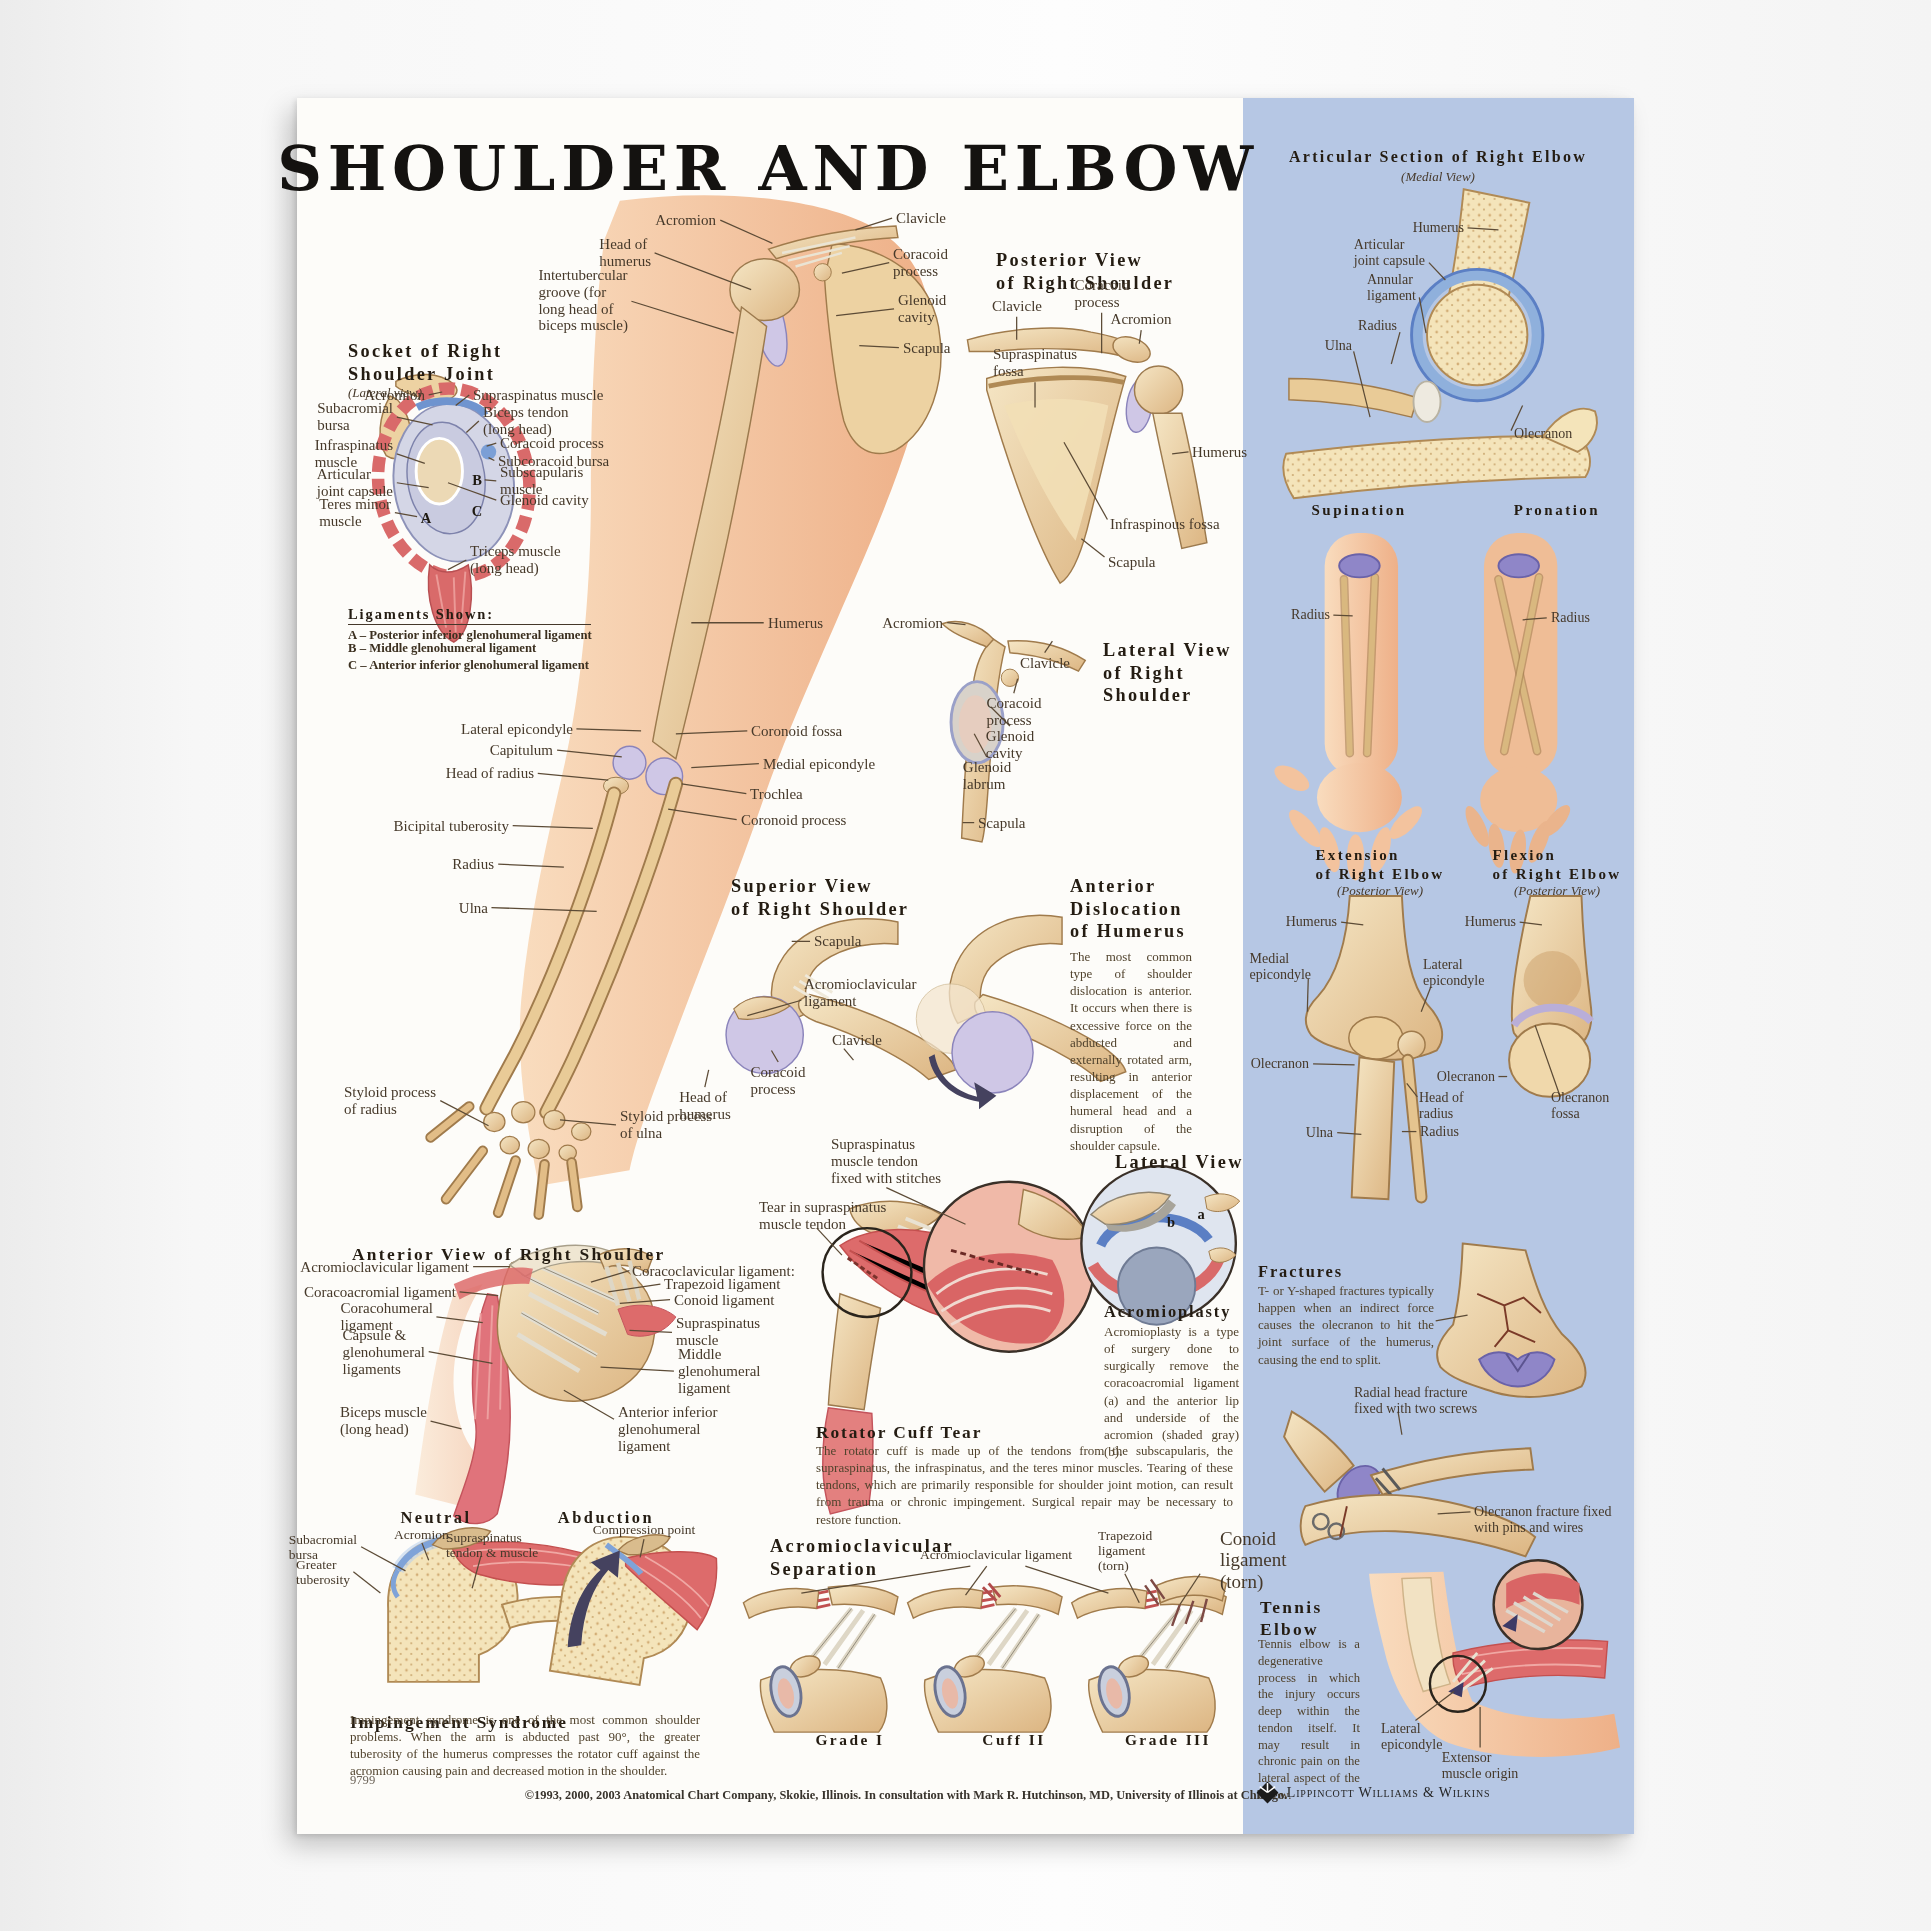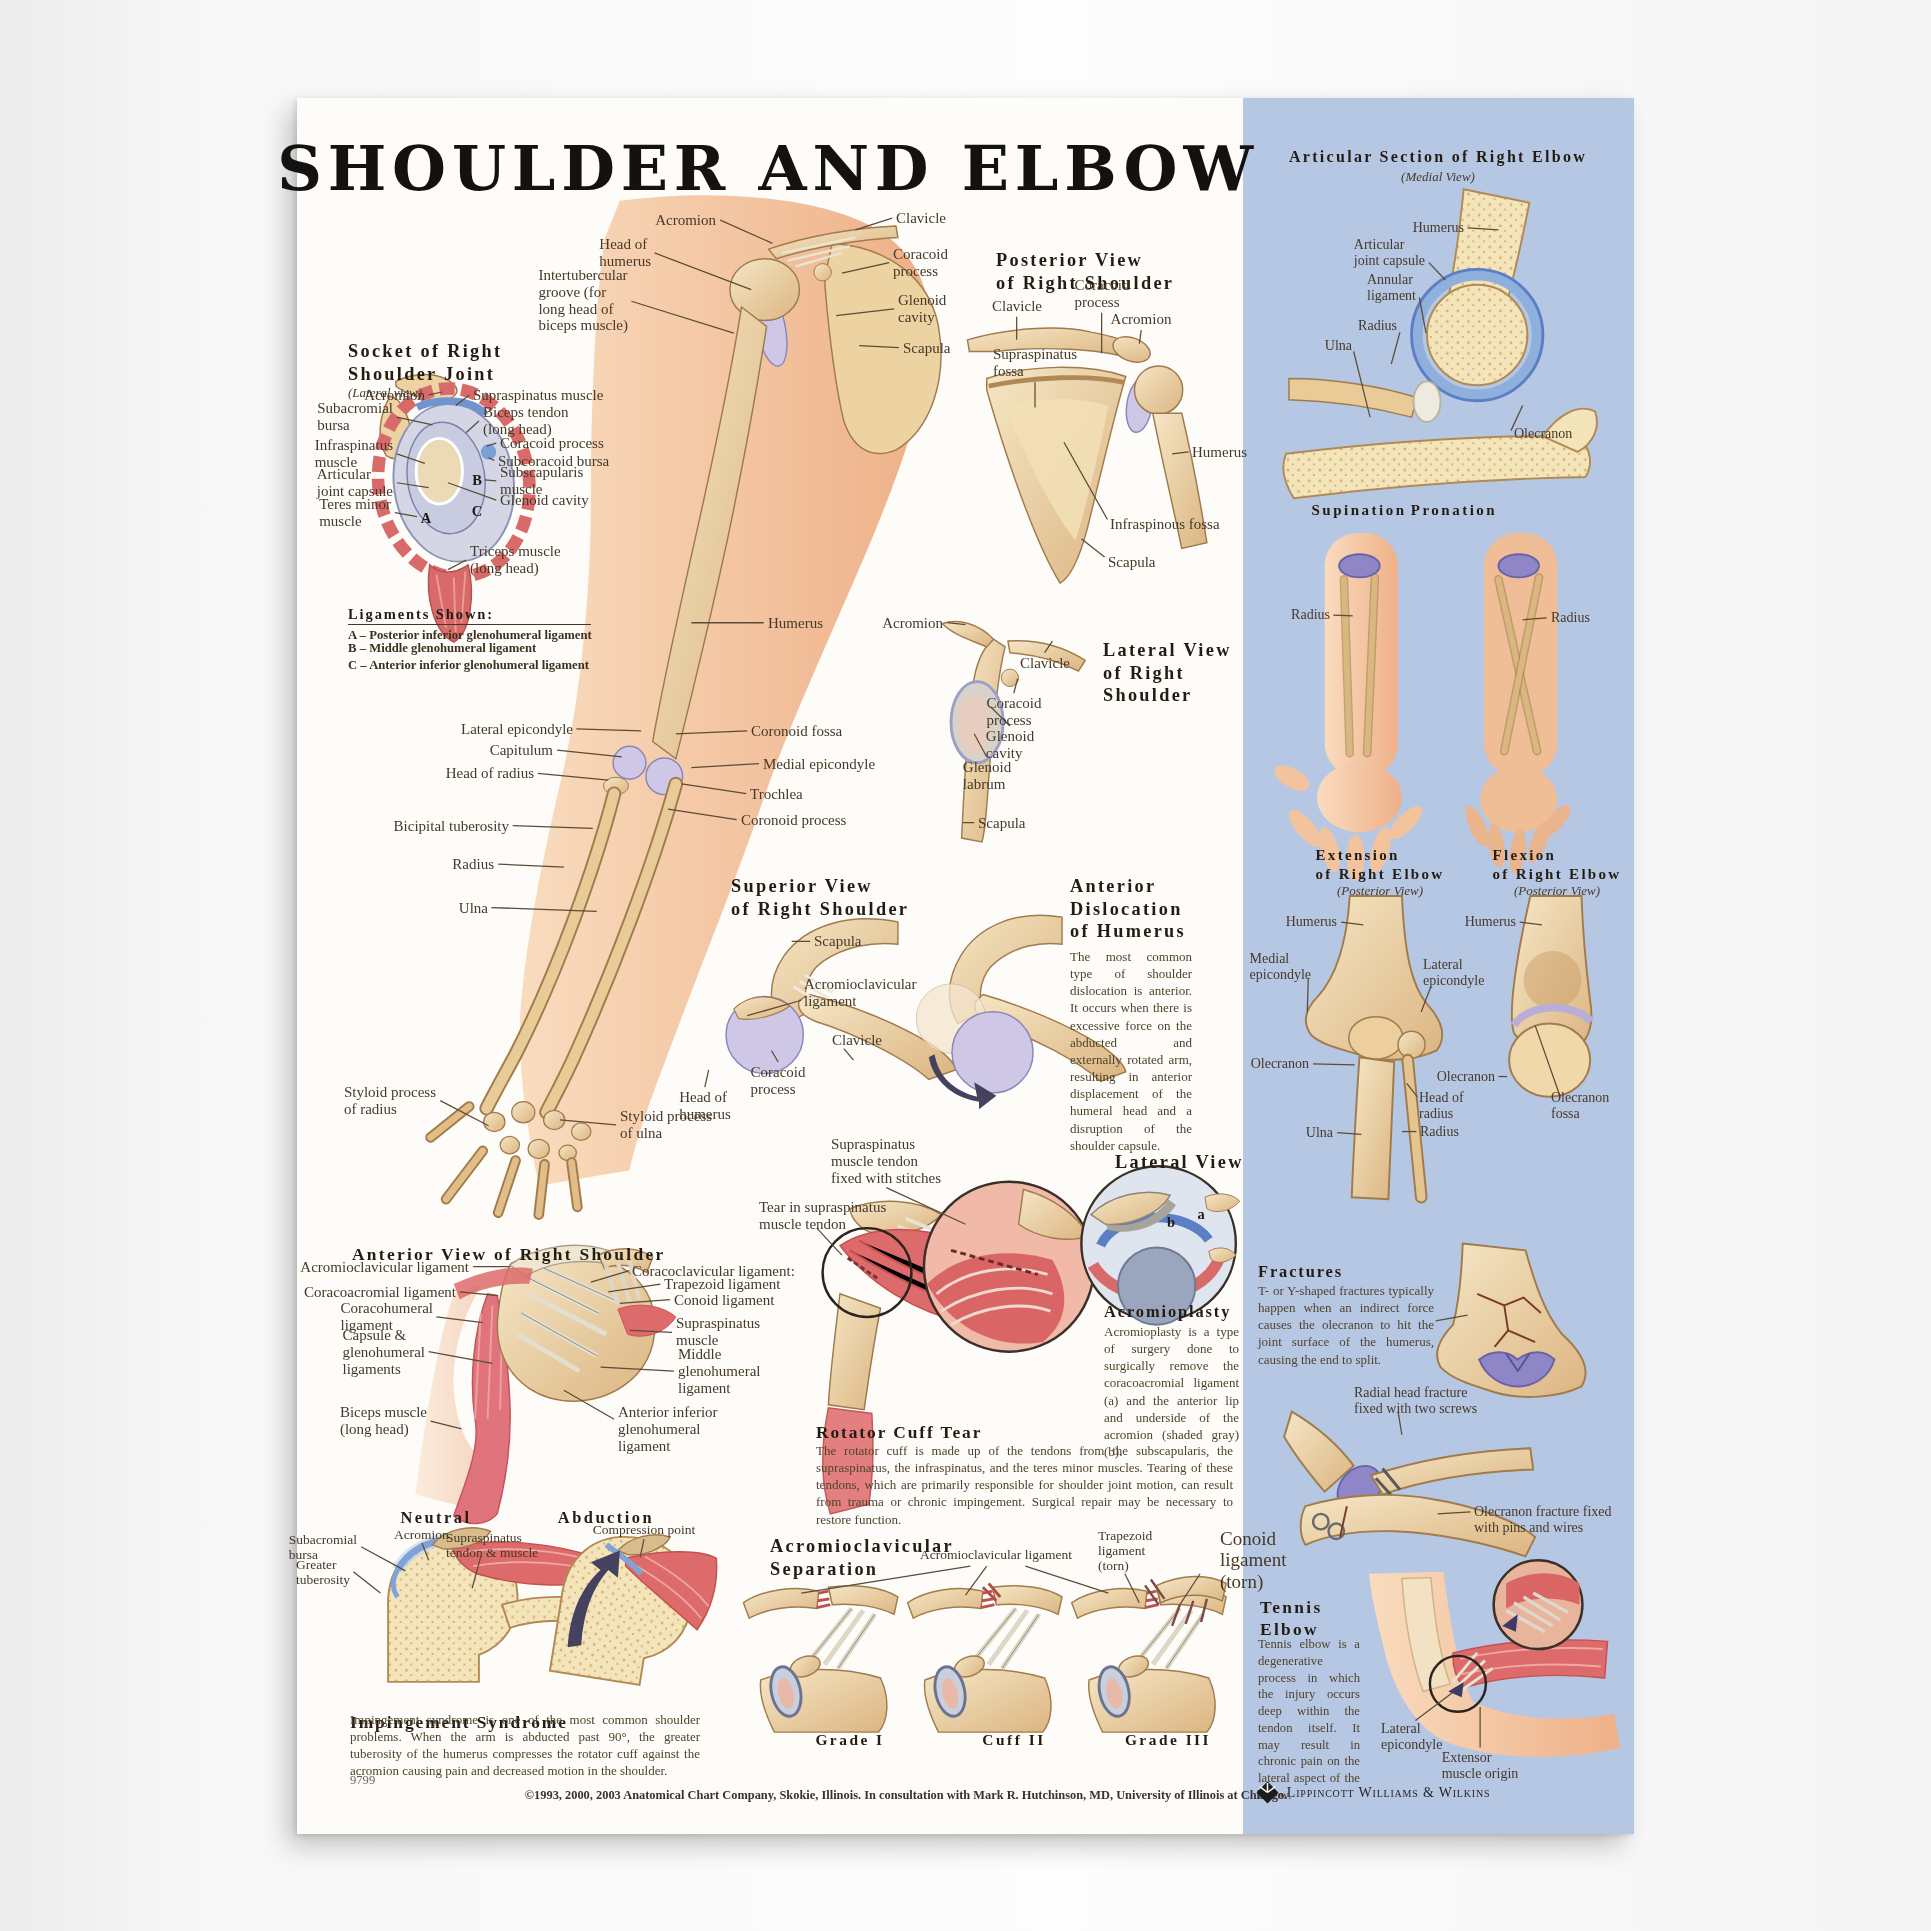--- a/index.html
+++ b/index.html
@@ -579,21 +579,21 @@
       <div class="it s" style="left: 1438px; top: 170px; transform: translate(-50%, 0px);">(Medial View)</div>
       <div class="it t" style="left: 1464px; top: 228px; transform: translate(-100%, -50%); font-size: 14px;">Humerus</div>
       <div class="it t" style="left: 1425px; top: 253px; transform: translate(-100%, -50%); font-size: 14px;">Articular
 joint capsule</div>
       <div class="it t" style="left: 1416px; top: 288px; transform: translate(-100%, -50%); font-size: 14px;">Annular
 ligament</div>
       <div class="it t" style="left: 1397px; top: 326px; transform: translate(-100%, -50%); font-size: 14px;">Radius</div>
       <div class="it t" style="left: 1352px; top: 346px; transform: translate(-100%, -50%); font-size: 14px;">Ulna</div>
       <div class="it t" style="left: 1514px; top: 434px; transform: translate(0px, -50%); font-size: 14px;">Olecranon</div>
       <div class="it cap" style="left: 1359px; top: 510px; transform: translate(-50%, -50%); font-size: 15px;">Supination</div>
-      <div class="it cap" style="left: 1454px; top: 510px; transform: translate(-50%, -50%); font-size: 15px;">Pronation</div>
+      <div class="it cap" style="left: 1557px; top: 510px; transform: translate(-50%, -50%); font-size: 15px;">Pronation</div>
       <div class="it t" style="left: 1330px; top: 615px; transform: translate(-100%, -50%); font-size: 14px;">Radius</div>
       <div class="it t" style="left: 1551px; top: 618px; transform: translate(0px, -50%); font-size: 14px;">Radius</div>
       <div class="it h" style="left: 1380px; top: 846px; transform: translate(-50%, 0px); font-size: 15px;">Extension
 of Right Elbow</div>
       <div class="it s" style="left: 1380px; top: 884px; transform: translate(-50%, 0px);">(Posterior View)</div>
       <div class="it h" style="left: 1557px; top: 846px; transform: translate(-50%, 0px); font-size: 15px;">Flexion
 of Right Elbow</div>
       <div class="it s" style="left: 1557px; top: 884px; transform: translate(-50%, 0px);">(Posterior View)</div>
       <div class="it t" style="left: 1337px; top: 922px; transform: translate(-100%, -50%); font-size: 14px;">Humerus</div>
       <div class="it t" style="left: 1311px; top: 967px; transform: translate(-100%, -50%); font-size: 14px;">Medial

